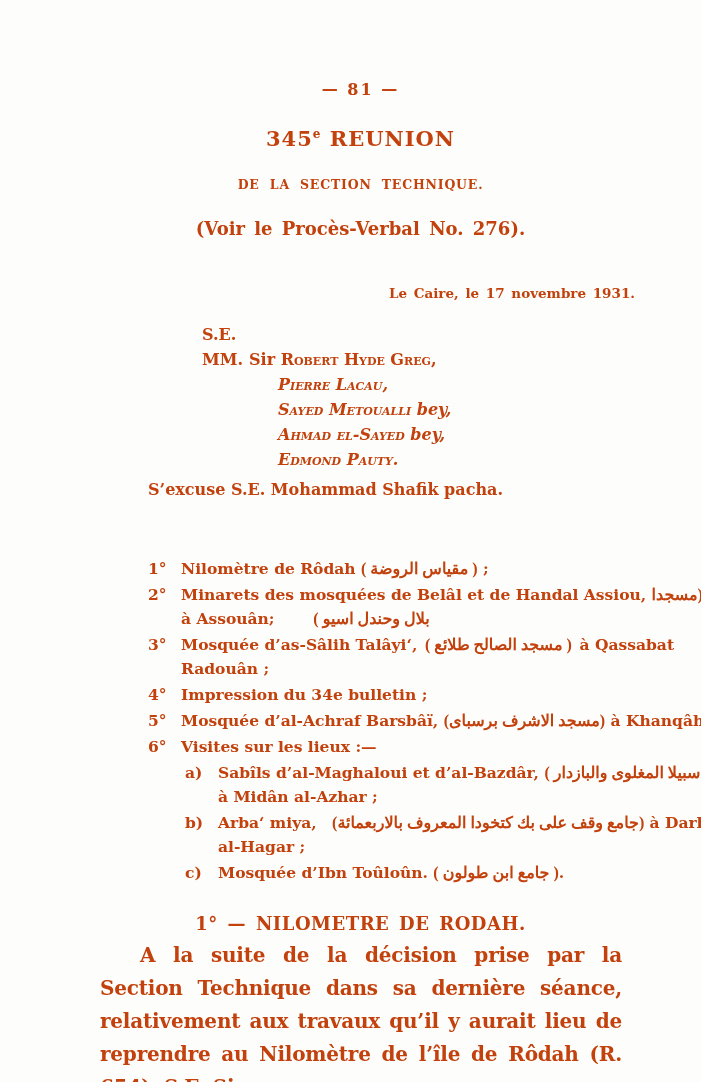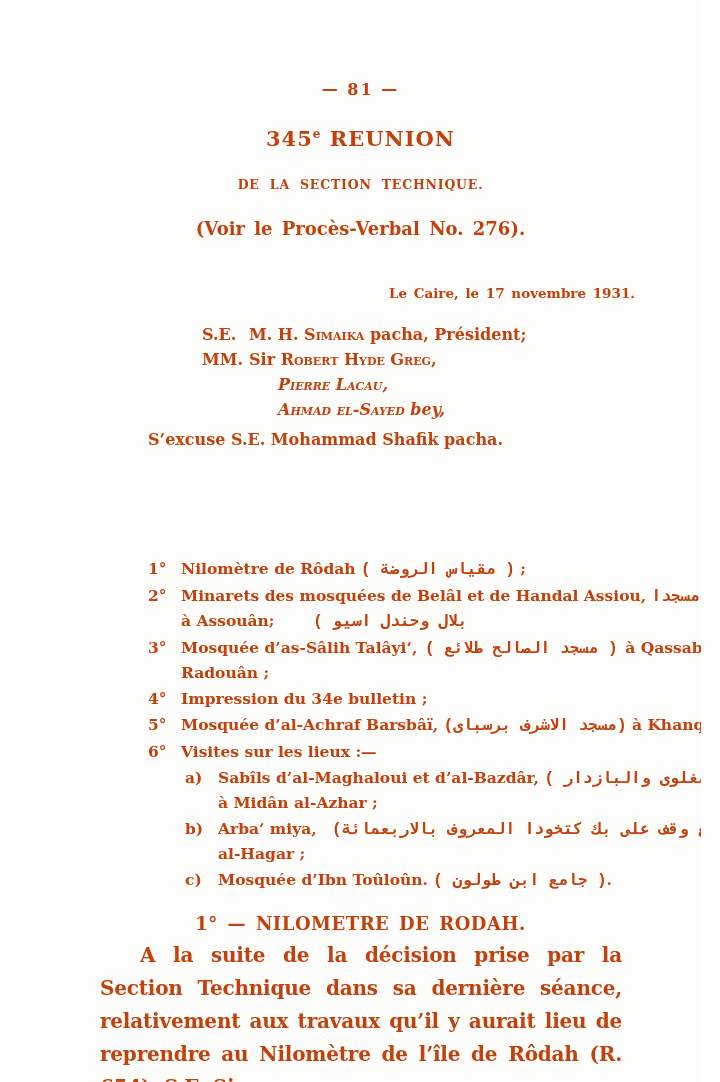--- a/index.html
+++ b/index.html
@@ -34,21 +34,21 @@
 
   .sommaire-heading{top:536px;font-size:13px;letter-spacing:1px;}
 
   .toc{top:557px;left:148px;right:36px;font-size:15.5px;line-height:24px;}
   .toc-item{display:flex;margin-bottom:2px;}
   .toc-num{width:33px;flex:none;}
   .toc-text{flex:1;min-width:0;}
   .toc-line{white-space:nowrap;}
   .toc-sub{display:flex;margin-left:37px;margin-bottom:2px;}
   .sub-letter{width:33px;flex:none;}
-  .ar{font-family:Liberation Mono, monospace;font-size:16px;font-weight:bold;}
+  .ar{font-family:Liberation Serif, serif;font-size:16px;font-weight:bold;}
 
   .section-heading{top:913px;font-size:18px;letter-spacing:0.5px;word-spacing:3px;}
   .paragraph{
     top:939px;left:100px;right:79px;
     font-size:20px;line-height:33px;letter-spacing:-0.2px;
     text-align:justify;text-indent:40px;
   }
 </style>
 </head>
 <body>
@@ -62,36 +62,40 @@
   <div class="abs center subtitle">DE LA SECTION TECHNIQUE.</div>
 
   <div class="abs center reference">(Voir le Procès-Verbal No. 276).</div>
 
   <div class="abs dateline">Le Caire, le 17 novembre 1931.</div>
 
   <div class="abs attendance">
     <div class="att-rows">
       <div class="att-row">
         <span class="att-prefix">S.E.</span>
-        <span class="att-name"><span>M. H. </span><span class="sc">Simaika</span><span> pacha, Président;</span></span>
       </div>
       <div class="att-row">
         <span class="att-prefix">MM.</span>
         <span class="att-name"><span>Sir </span><span class="sc">Robert Hyde Greg</span><span>,</span></span>
       </div>
       <div class="att-row">
         <span class="att-prefix"></span>
         <span class="att-name indent2"><span class="sc">Pierre Lacau</span><span>,</span></span>
       </div>
       <div class="att-row">
         <span class="att-prefix"></span>
+        <span class="att-name indent2"><span class="sc">Sayed Metoualli</span><span> bey,</span></span>
+      </div>
+      <div class="att-row">
+        <span class="att-prefix"></span>
         <span class="att-name indent2"><span class="sc">Ahmad el-Sayed</span><span> bey,</span></span>
       </div>
       <div class="att-row">
         <span class="att-prefix"></span>
+        <span class="att-name indent2"><span class="sc">Edmond Pauty</span><span>.</span></span>
       </div>
     </div>
     <div class="excuse">S’excuse S.E. Mohammad Shafik pacha.</div>
   </div>
 
 
   <div class="abs toc">
 
     <div class="toc-item">
       <span class="toc-num">1°</span>

